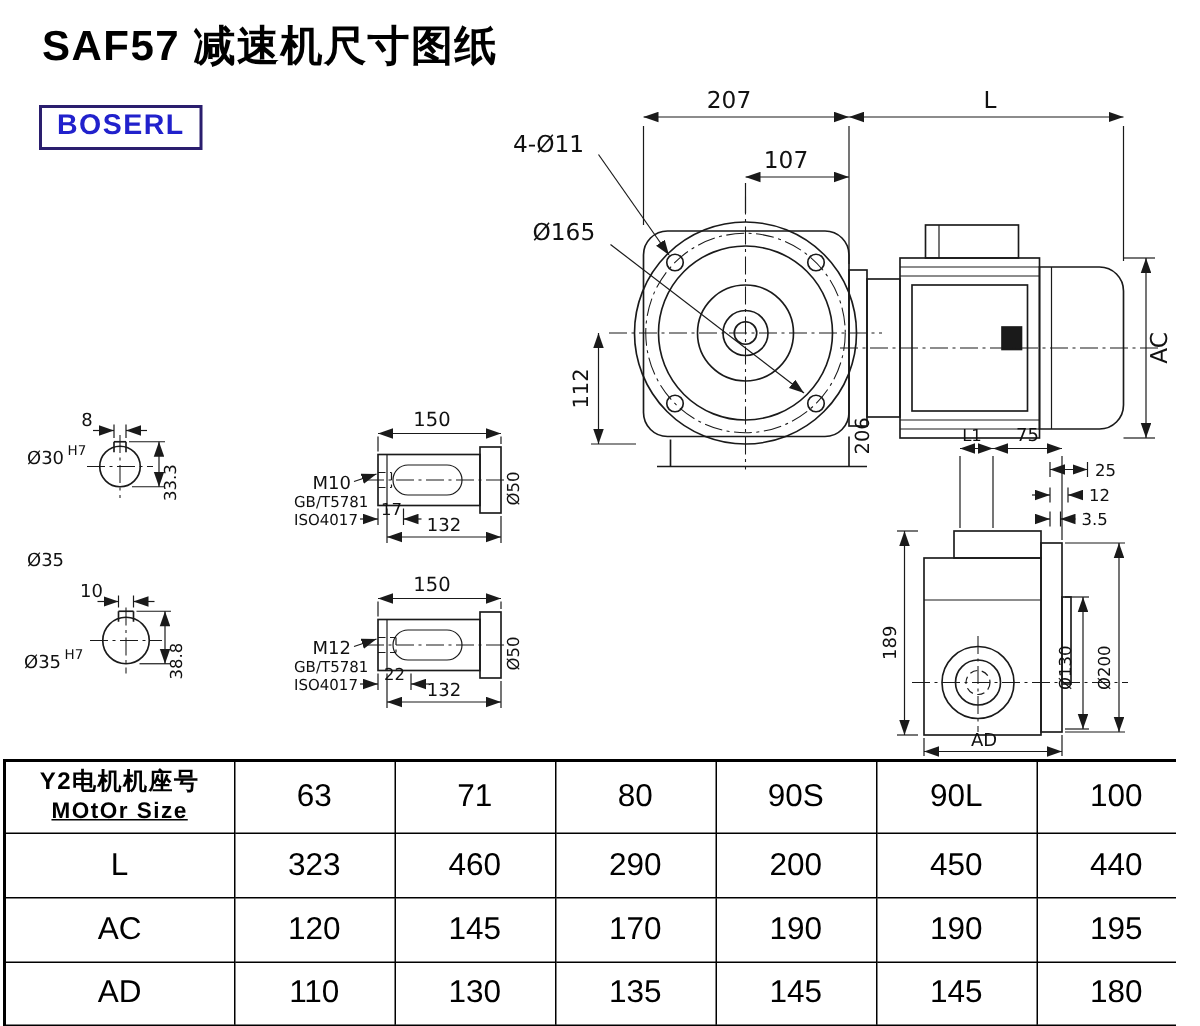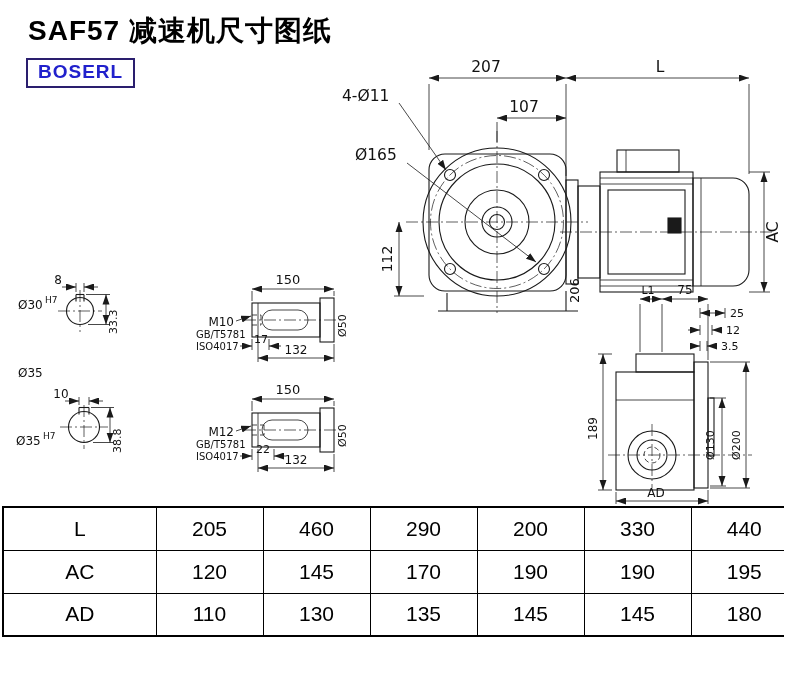--- a/index.html
+++ b/index.html
@@ -1,20 +1,20 @@
 <!DOCTYPE html>
 <html><head>
 <meta charset="utf-8">
 <style>
   html,body{margin:0;padding:0;background:#fff;}
   .stage{position:relative;width:784px;height:684px;background:#fff;overflow:hidden;
          font-family:"Liberation Sans","DejaVu Sans",sans-serif;}
   .title{position:absolute;left:28px;top:12px;font-size:28px;font-weight:700;color:#000;
          letter-spacing:1px;white-space:nowrap;}
-  .brand{position:absolute;left:26px;top:58px;border:2px solid #2a1e6e;color:#2121cc;
+  .brand{position:absolute;left:26px;top:70px;border:2px solid #2a1e6e;color:#2121cc;
          font-size:19px;font-weight:700;padding:1px 10px 3px 10px;letter-spacing:1px;background:#fff;}
   svg.dwg{position:absolute;left:0;top:0;}
   .dwg line,.dwg rect,.dwg circle,.dwg path{stroke:#1a1a1a;fill:none;stroke-width:1.1;}
   .dwg .thin{stroke-width:0.8;}
   .dwg .dim{stroke-width:0.8;}
   .dwg .cl{stroke-width:0.7;stroke-dasharray:12 3 2 3;}
   .dwg .hl{stroke-width:0.8;stroke-dasharray:5 3;}
   .dwg text{fill:#111;stroke:none;font-family:"DejaVu Sans",sans-serif;}
   .t9{font-size:9px;}.t10{font-size:10px;}.t11{font-size:11px;}
   .t12{font-size:12px;}.t13{font-size:13px;}.t14{font-size:14px;}.t15{font-size:15.5px;}
@@ -271,27 +271,39 @@
     <colgroup>
       <col style="width:153px">
         <col style="width:107px">
         <col style="width:107px">
       <col style="width:107px">
         <col style="width:107px">
         <col style="width:107px">
         <col style="width:107px">
     </colgroup>
     <tbody>
+      <tr class="r-head">
+        <th>
+          <div class="cn">Y2电机机座号</div>
+          <div class="en">MOtOr Size</div>
+        </th>
+        <td>63</td>
+        <td>71</td>
+        <td>80</td>
+        <td>90S</td>
+        <td>90L</td>
+        <td>100</td>
+      </tr>
       <tr>
         <th>L</th>
-        <td>205</td>
+        <td>323</td>
         <td>460</td>
         <td>290</td>
         <td>200</td>
-        <td>330</td>
+        <td>450</td>
         <td>440</td>
       </tr>
       <tr>
         <th>AC</th>
         <td>120</td>
         <td>145</td>
         <td>170</td>
         <td>190</td>
         <td>190</td>
         <td>195</td>

